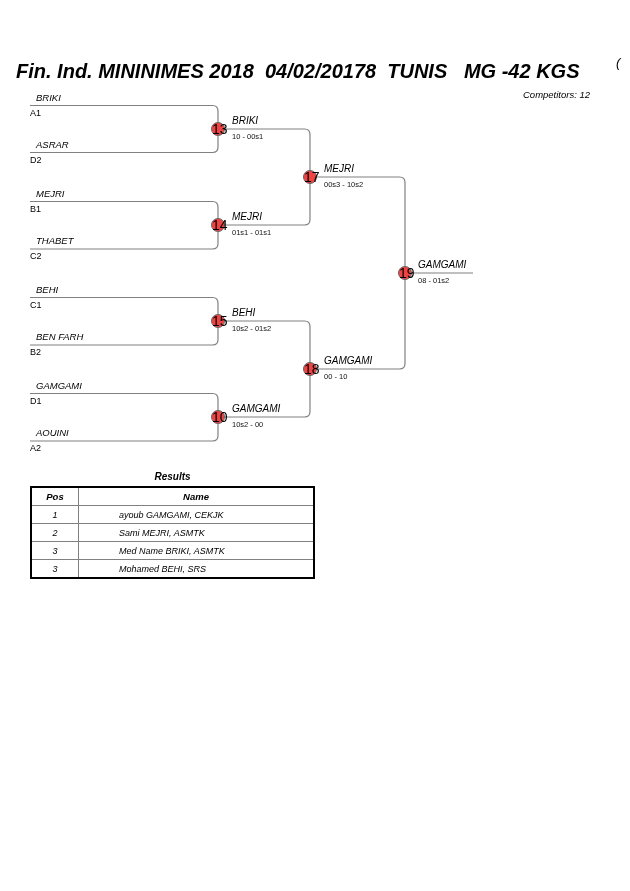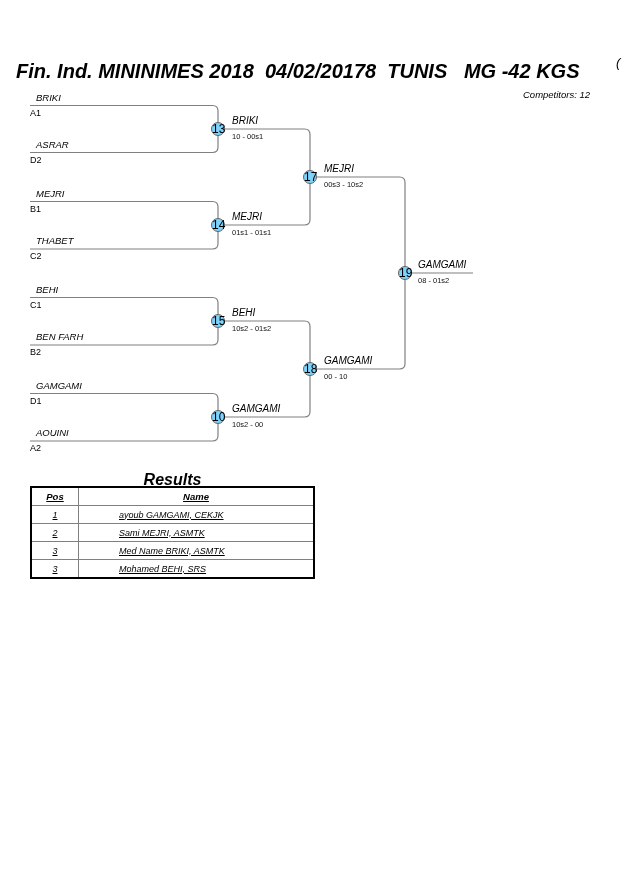--- a/index.html
+++ b/index.html
@@ -8,25 +8,25 @@
   .abs{position:absolute;white-space:pre;}
   #title{left:16px;top:44px;font-size:20px;font-weight:bold;font-style:italic;letter-spacing:0px;}
   #paren{left:616px;top:39px;font-size:13px;font-style:italic;}
   #competitors{left:523px;top:73px;font-size:9.5px;font-style:italic;}
   svg.lines{position:absolute;left:0;top:0;pointer-events:none;}
   .ename{font-size:9.5px;font-style:italic;}
   .eseed{font-size:9px;}
   .wname{font-size:10px;font-style:italic;}
   .score{font-size:7.5px;color:#111;}
   .badge{position:absolute;width:14px;height:14px;border:1px solid #666;border-radius:50%;
-         background:#7dd3fc;box-sizing:border-box;font-size:12px;line-height:12px;text-align:center;}
-  #results-title{left:30px;top:455px;width:285px;text-align:center;font-size:16px;
+         background:#ef4444;box-sizing:border-box;font-size:14px;line-height:12px;text-align:center;}
+  #results-title{left:30px;top:455px;width:285px;text-align:center;font-size:10px;
                  font-weight:bold;font-style:italic;}
   #results-table{position:absolute;left:30px;top:470px;width:285px;border-collapse:collapse;
-                 border:2px solid #000;text-decoration:underline;}
+                 border:2px solid #000;}
   #results-table th,#results-table td{border:1px solid #808080;padding:0 6px;height:17px;
                  font-size:9px;font-style:italic;}
   #results-table th{font-size:9.5px;font-weight:bold;text-align:center;}
   #results-table td.pos{text-align:center;width:34px;}
   #results-table td.name{text-align:left;padding-left:40px;}
 </style>
 </head>
 <body>
 
 <div id="page">

